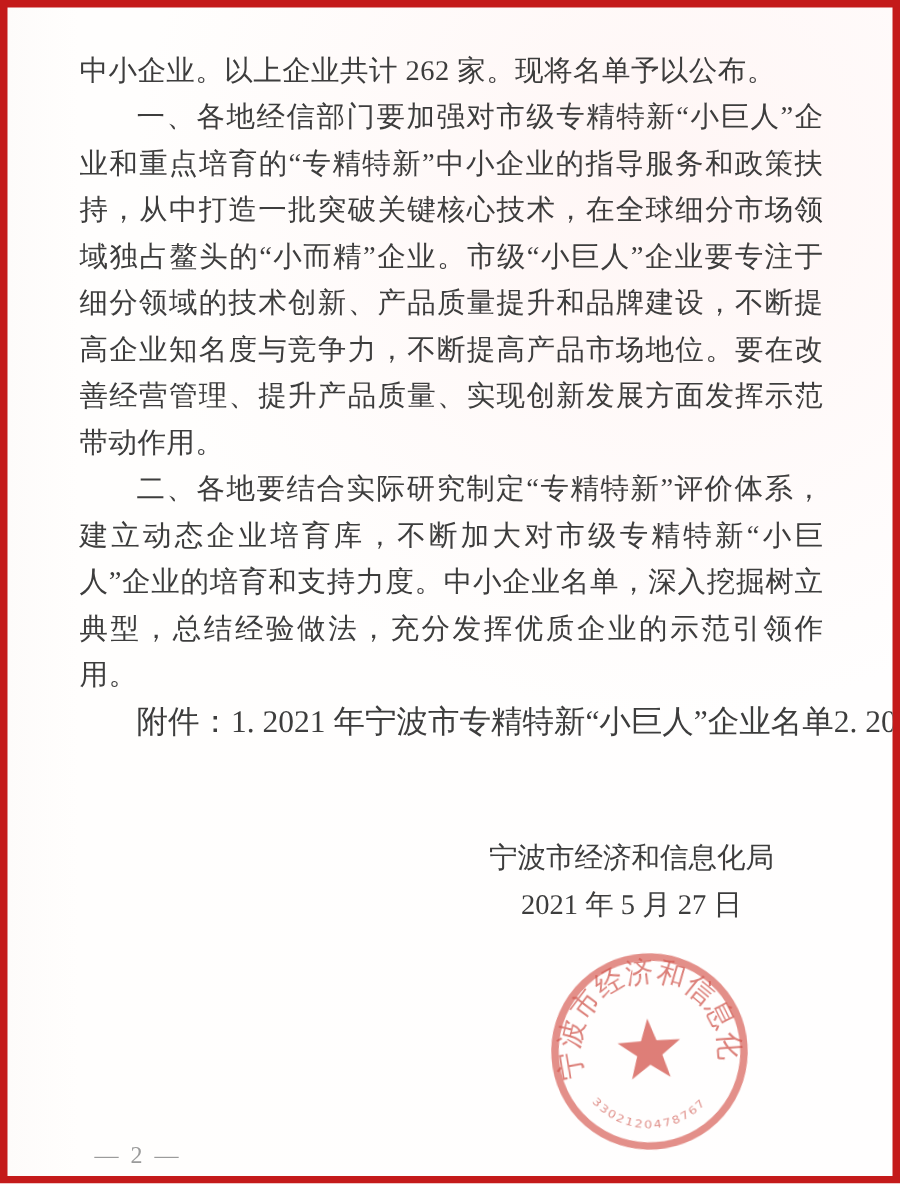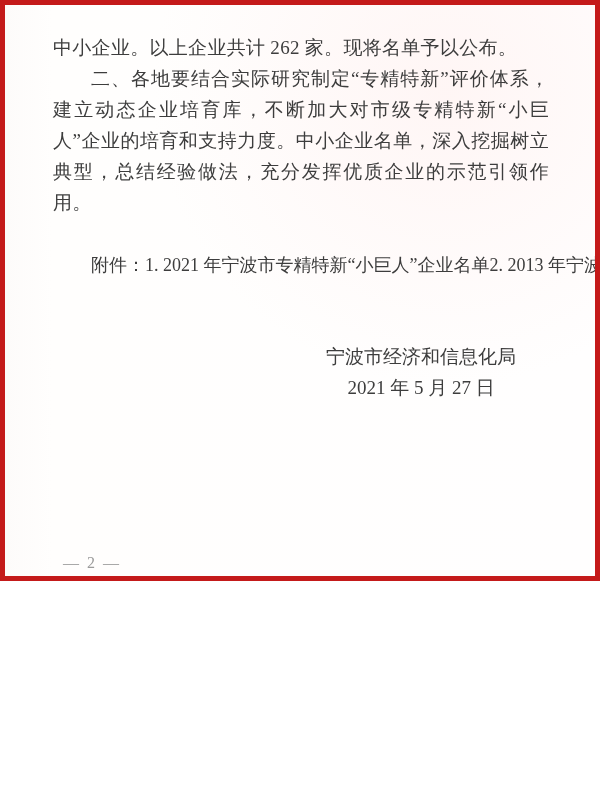--- a/index.html
+++ b/index.html
@@ -1,19 +1,19 @@
 <!DOCTYPE html>
 <html><head>
 <meta charset="utf-8">
 <style>
   html, body { margin: 0; padding: 0; background: #ffffff; }
   .page {
     position: relative;
     width: 600px;
-    height: 581px;
+    height: 789px;
     box-sizing: border-box;
     border: 5px solid #c41a1a;
     background:
       radial-gradient(circle at 75% 15%, rgba(255,230,228,0.35), rgba(255,255,255,0) 45%),
       linear-gradient(90deg, #fdfbfa 0%, #fffefd 8%, #fffefe 100%);
     overflow: hidden;
     font-family: "Liberation Serif", "DejaVu Serif", serif;
     color: #3d3d3d;
   }
   .content {
@@ -23,23 +23,22 @@
     margin: 0;
     font-size: 19px;
     line-height: 31px;
     letter-spacing: 0.3px;
     text-align: justify;
     text-indent: 2em;
   }
   .doc-text p.no-indent { text-indent: 0; }
   .attachments {
     display: flex;
-    margin-top: 32px;
     padding-left: 38px;
-    font-size: 18px;
+    font-size: 21px;
     line-height: 31px;
     text-align: center;
   }
   .attach-label { flex: none; white-space: nowrap; }
   .attach-items { display: flex; }
   .attach-items span { white-space: nowrap; }
   .signature {
     width: 226px;
     margin: 60px 0 0 255px;
     text-align: center;
@@ -72,20 +71,21 @@
 </style>
 </head>
 <body>
 
 <div class="page">
 
   <div class="content">
 
     <div class="doc-text">
       <p class="no-indent">中小企业。以上企业共计 262 家。现将名单予以公布。</p>
+      <p>一、各地经信部门要加强对市级专精特新“小巨人”企业和重点培育的“专精特新”中小企业的指导服务和政策扶持，从中打造一批突破关键核心技术，在全球细分市场领域独占鳌头的“小而精”企业。市级“小巨人”企业要专注于细分领域的技术创新、产品质量提升和品牌建设，不断提高企业知名度与竞争力，不断提高产品市场地位。要在改善经营管理、提升产品质量、实现创新发展方面发挥示范带动作用。</p>
       <p>二、各地要结合实际研究制定“专精特新”评价体系，建立动态企业培育库，不断加大对市级专精特新“小巨人”企业的培育和支持力度。中小企业名单，深入挖掘树立典型，总结经验做法，充分发挥优质企业的示范引领作用。</p>
     </div>
 
     <div class="attachments">
       <span class="attach-label">附件：</span>
       <span class="attach-items">
         <span>1. 2021 年宁波市专精特新“小巨人”企业名单</span>
         <span>2. 2013 年宁波市重点培育的“专精特新”中小企业名单</span>
       </span>
     </div>

